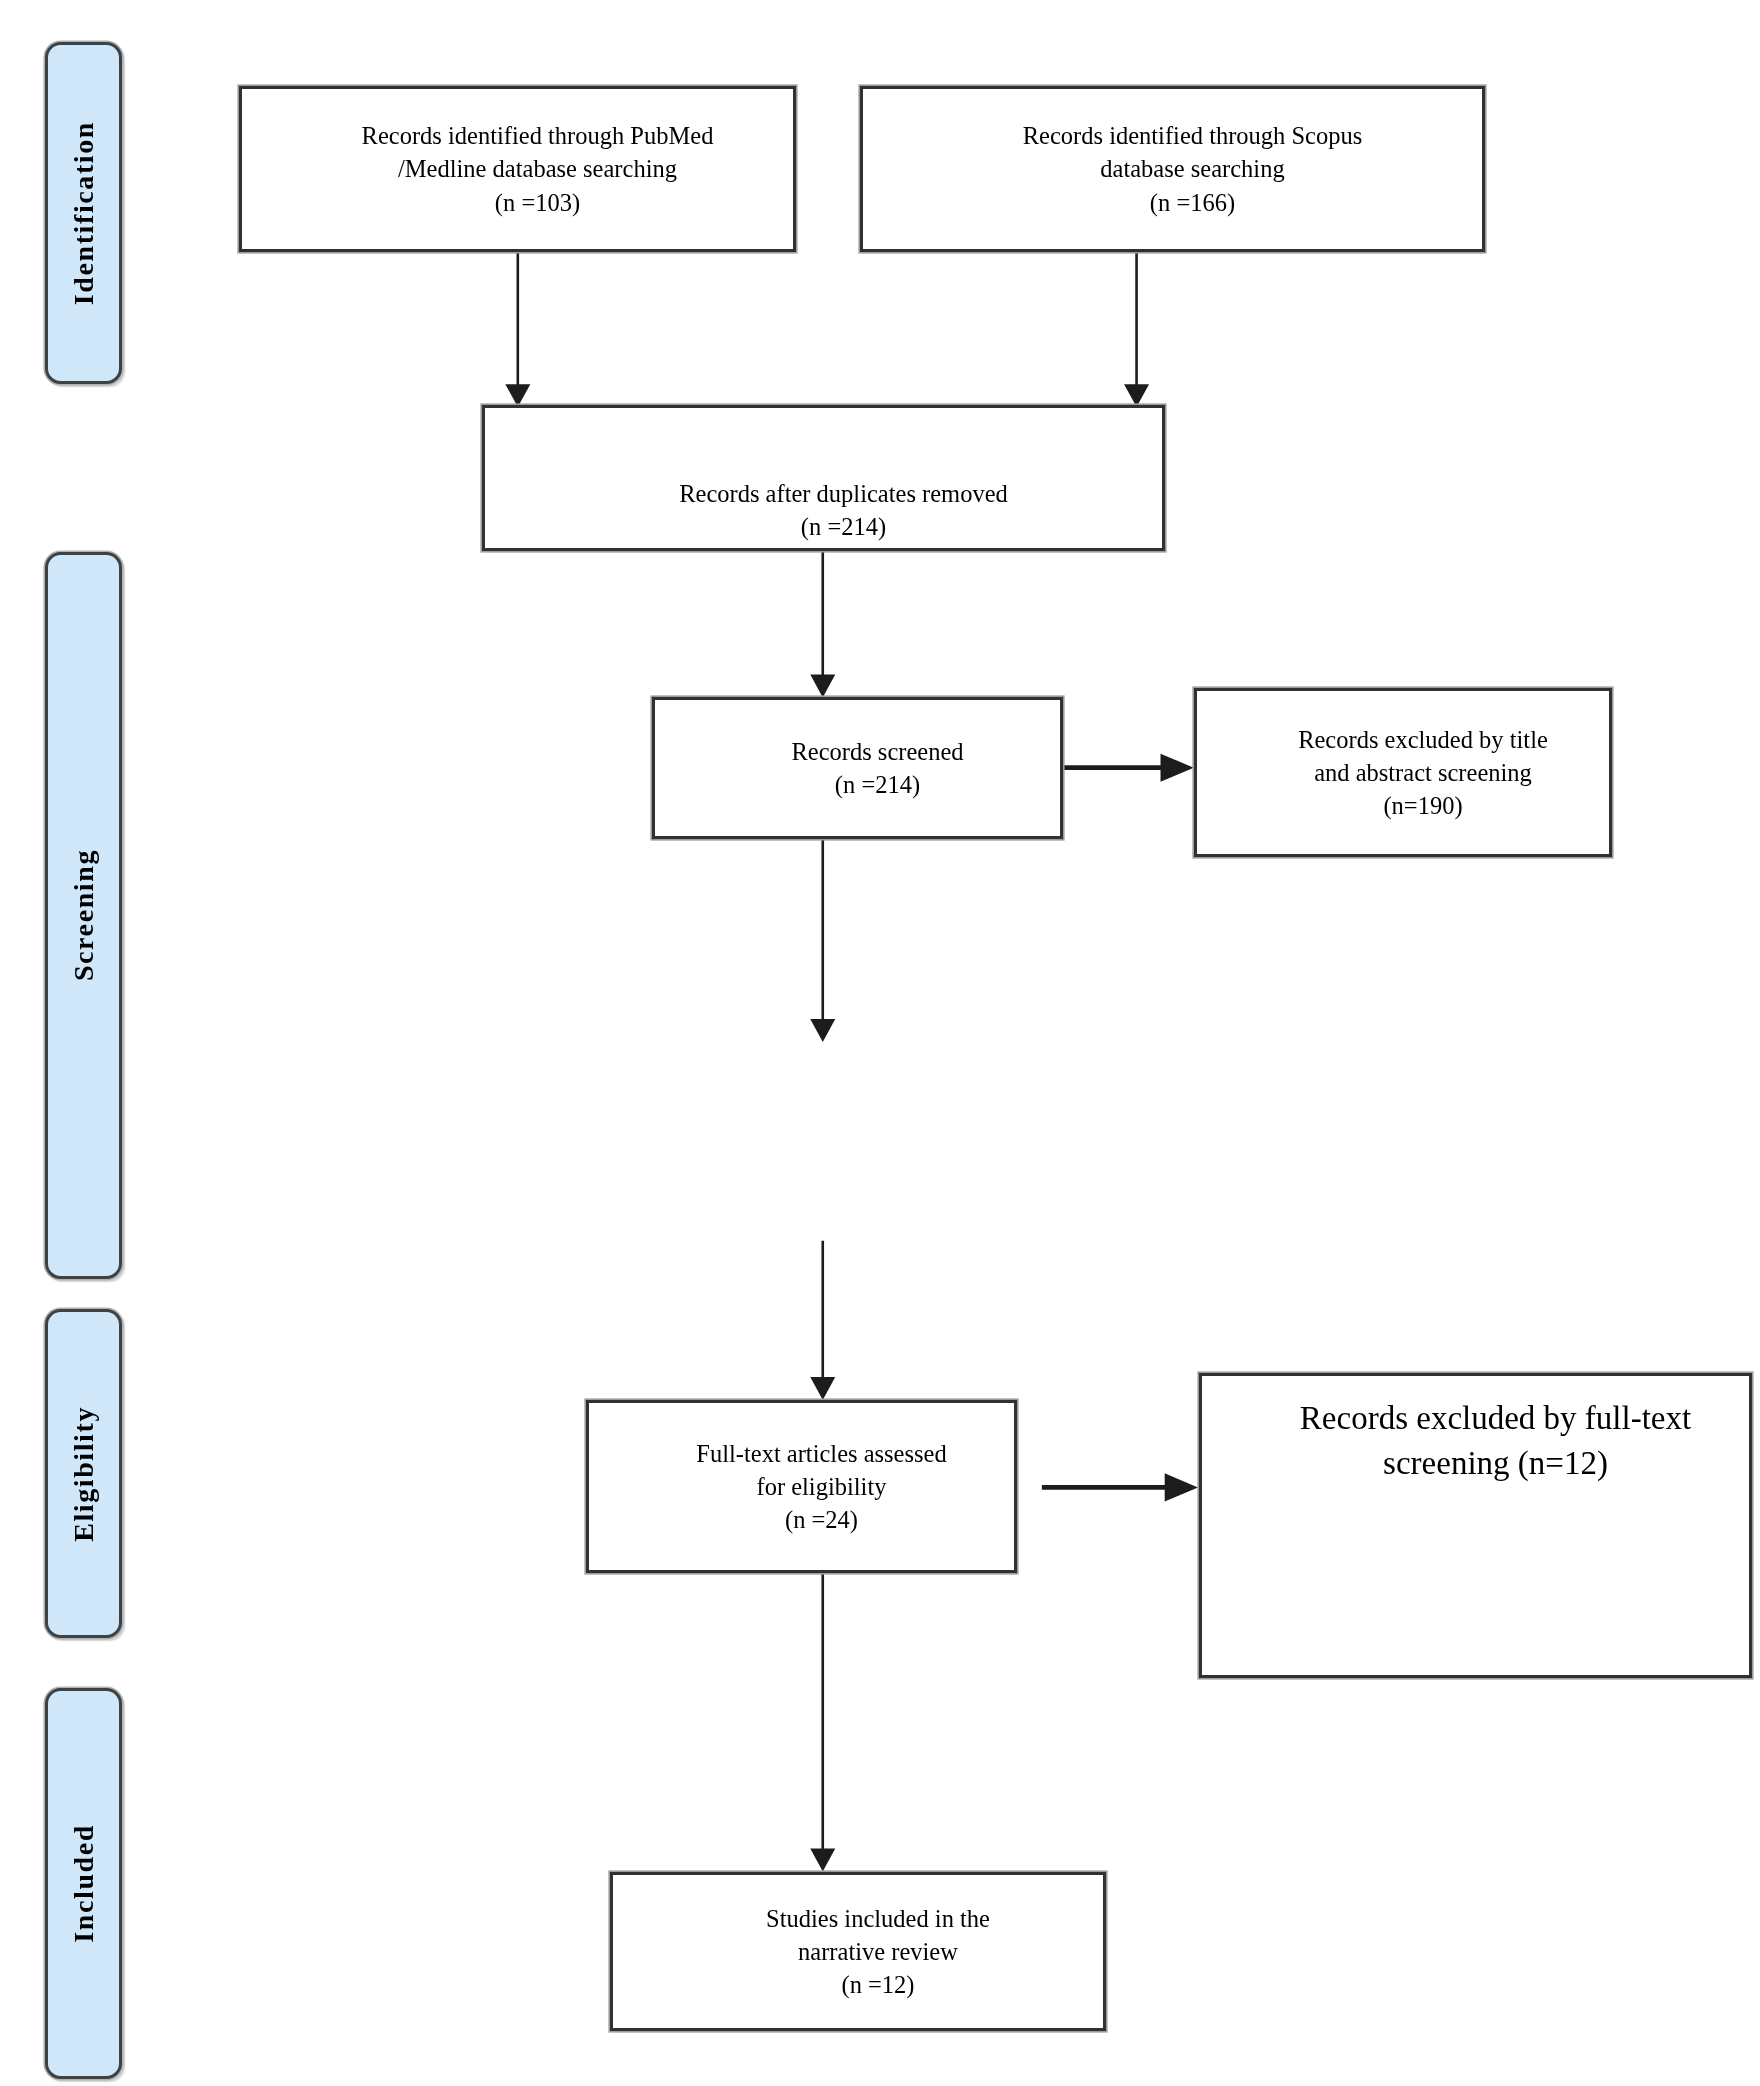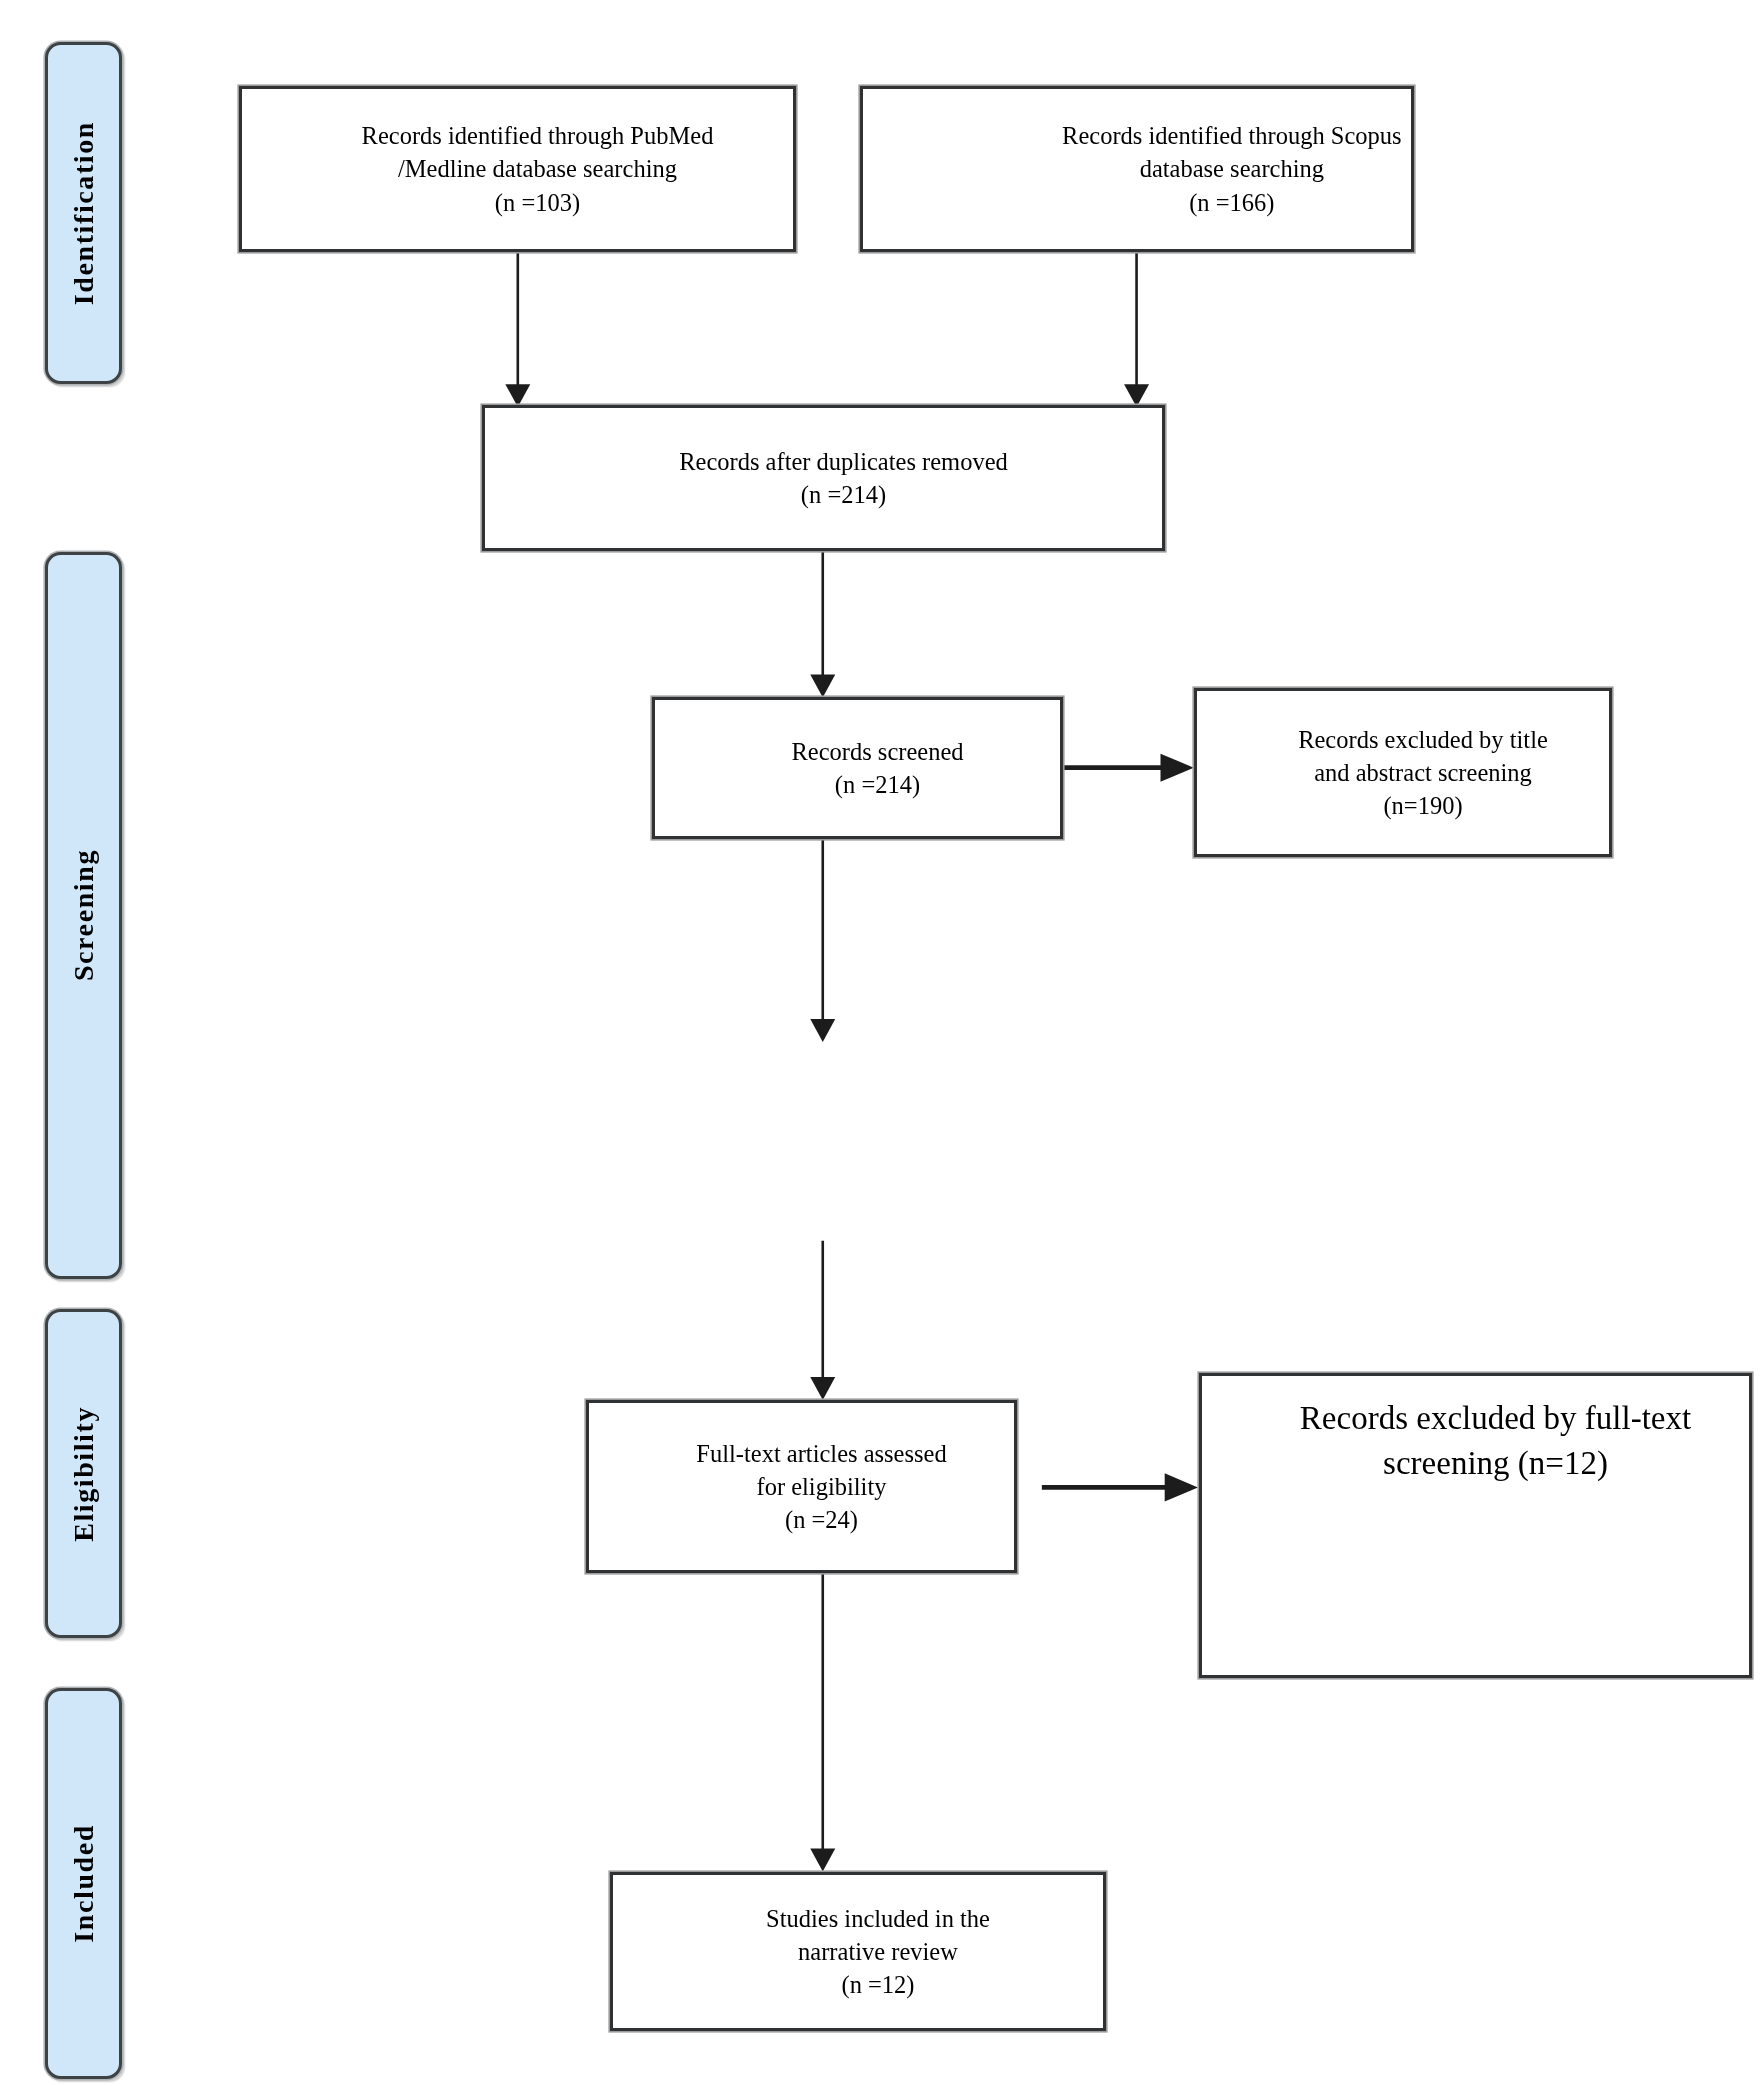--- a/index.html
+++ b/index.html
@@ -126,27 +126,27 @@
       <line class="v" x1="1581" y1="3022" x2="1581" y2="3554"></line>
       <polygon points="1557,3552 1605,3552 1581,3596"></polygon>
     </g>
   </svg>
 
   <div class="box" style="left:239px;top:86px;width:557px;height:166px;">
     <div class="txt">Records identified through PubMed
 /Medline database searching
 (n =103)</div>
   </div>
-  <div class="box" style="left:860px;top:86px;width:554px;height:166px;justify-content:flex-end;">
+  <div class="box" style="left:860px;top:86px;width:625px;height:166px;">
     <div class="txt">Records identified through Scopus
 database searching
 (n =166)</div>
   </div>
 
-  <div class="box" style="left:482px;top:405px;width:683px;height:146px;">
+  <div class="box" style="left:482px;top:405px;width:683px;height:146px;align-items:flex-end;">
     <div class="txt">Records after duplicates removed
 (n =214)</div>
   </div>
 
   <div class="box" style="left:652px;top:697px;width:411px;height:142px;">
     <div class="txt">Records screened
 (n =214)</div>
   </div>
   <div class="box" style="left:1194px;top:688px;width:418px;height:169px;">
     <div class="txt">Records excluded by title

